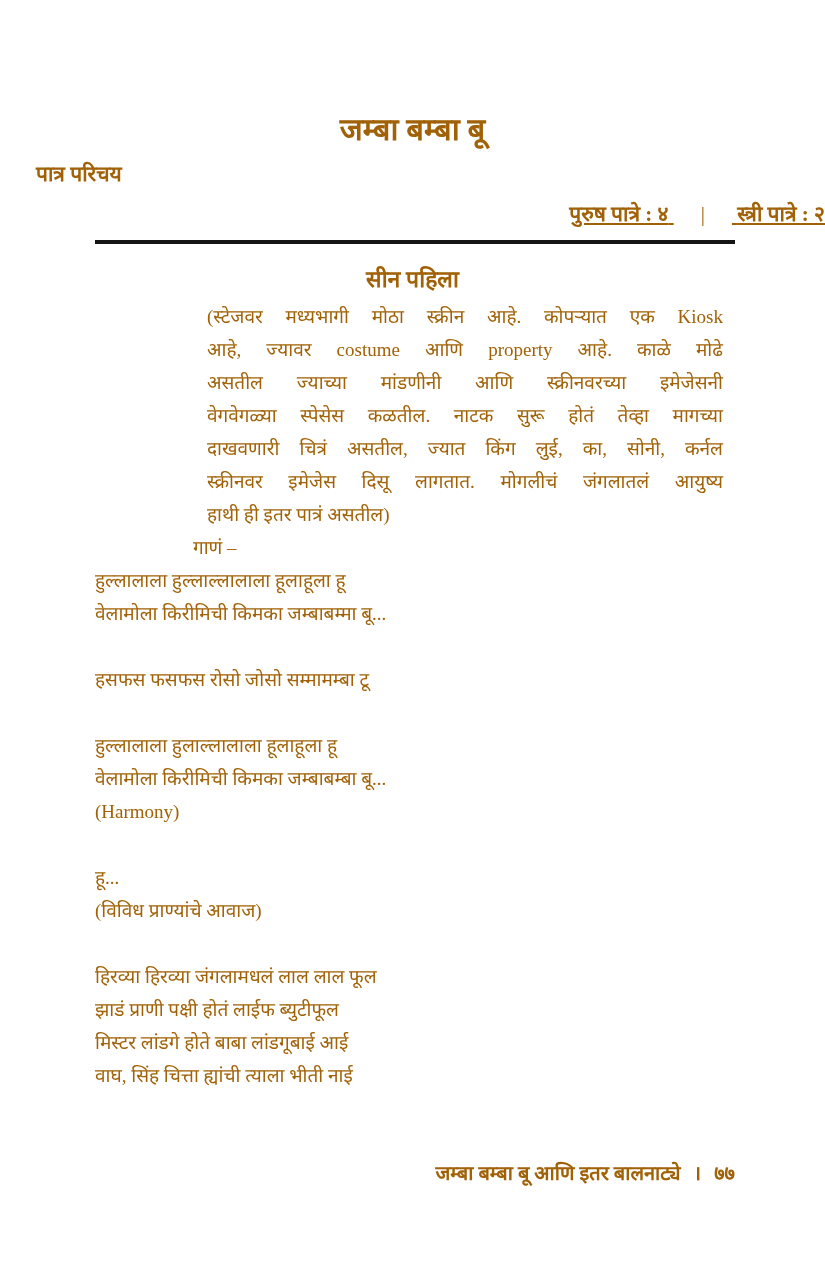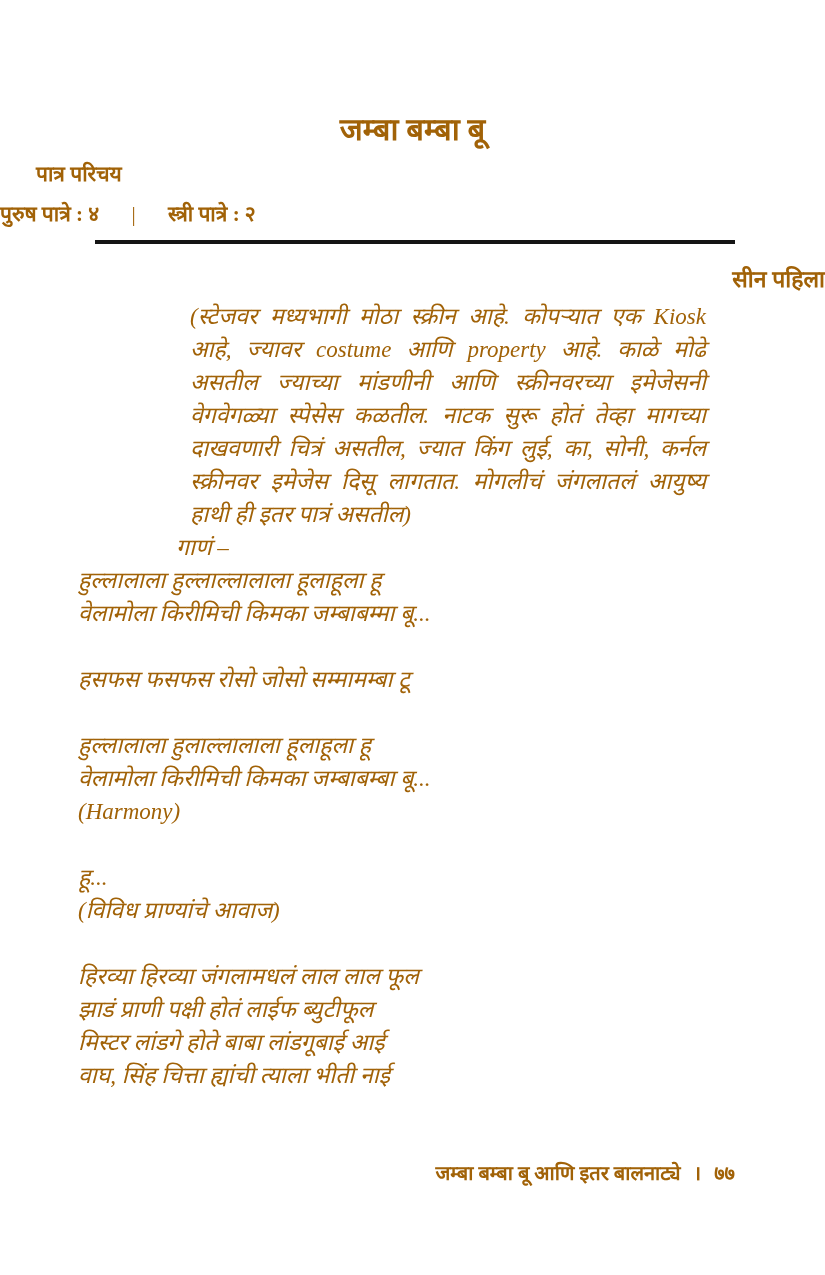--- a/index.html
+++ b/index.html
@@ -25,47 +25,47 @@
     position: absolute;
     top: 160px; left: 0; width: 100%;
     font-size: 21px;
     font-weight: bold;
     line-height: 28px;
     padding-left: 36px;
   }
   .cast {
     position: absolute;
     top: 200px; left: 0; width: 100%;
-    text-align: left;
+    text-align: right;
     font-size: 21px;
     font-weight: bold;
     line-height: 28px;
+    text-decoration: underline;
   }
   .cast .divider { margin: 0 27px; font-weight: normal; }
   .rule {
     position: absolute;
     top: 240px; left: 95px;
     width: 640px; height: 4px;
     background: #151515;
   }
   .scene-heading {
     position: absolute;
     top: 264px; left: 0; width: 100%;
-    text-align: right;
+    text-align: center;
     font-size: 23px;
     font-weight: bold;
     line-height: 32px;
   }
   .body {
     position: absolute;
-    top: 300px; left: 78px;
+    top: 300px; left: 95px;
     width: 640px;
-    font-size: 23px;
+    font-size: 19px;
     line-height: 33px;
-    font-style: italic;
   }
   .stage-direction { margin-left: 112px; width: 516px; }
   .sd-line { text-align: justify; text-align-last: justify; }
   .stage-direction .sd-line:last-child { text-align: justify; text-align-last: left; }
   .song-intro { margin-left: 98px; }
   .stanzas { }
   .stanza + .stanza { margin-top: 33px; }
   .song-line { text-align: left; }
   .footer {
     position: absolute;

